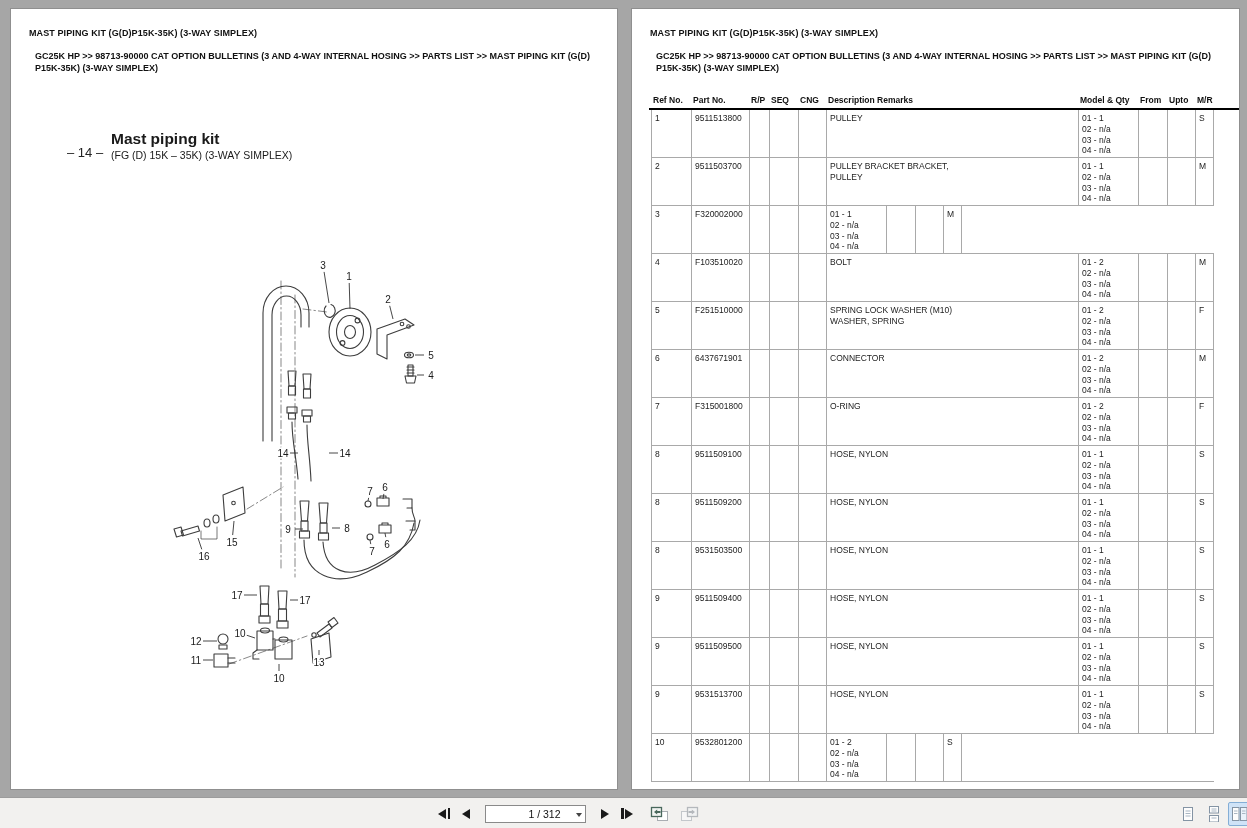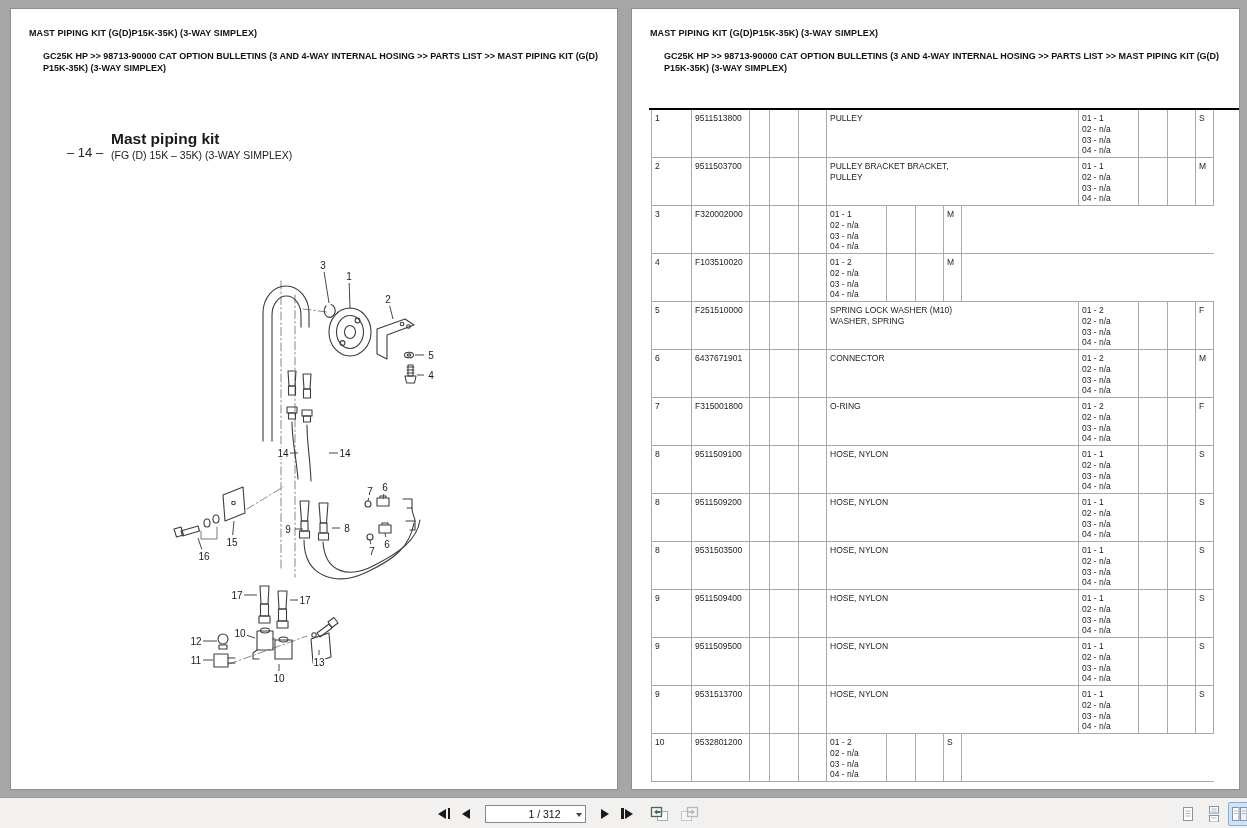--- a/index.html
+++ b/index.html
@@ -8,21 +8,21 @@
   .viewer { position:relative; width:1247px; height:828px; background:#a6a6a6; }
 
   
   .page { position:absolute; top:8px; height:782px; background:#fff;
     border:1px solid #8f8f8f; overflow:hidden; }
   .page-left  { left:10px;  width:608px; }
   .page-right { left:631px; width:609px; }
 
   .doc-title { position:absolute; left:18px; top:19px; width:570px;
     font-size:9px; font-weight:bold; color:#111; letter-spacing:0.1px; }
-  .breadcrumb { position:absolute; left:32px; top:42px; width:562px;
+  .breadcrumb { position:absolute; left:24px; top:42px; width:562px;
     font-size:9px; font-weight:bold; color:#111; line-height:11.5px; }
 
   
   .fig-marker { position:absolute; left:56px; top:136px; font-size:13px; color:#222;text-align:center; }
   .fig-title  { position:absolute; left:100px; top:121px; font-size:15.5px;
     font-weight:bold; color:#1a1a1a; }
   .fig-subtitle { position:absolute; left:100px; top:140px; font-size:10.5px; color:#1a1a1a; }
 
   .diagram-svg { position:absolute; left:0; top:0; }
 
@@ -219,20 +219,32 @@
           <line x1="308" y1="646" x2="308" y2="641" stroke="#333" stroke-width="0.9"></line>
           <text x="308" y="656.5" text-anchor="middle" font-size="10" fill="#1a1a1a" stroke="#fff" stroke-width="3" paint-order="stroke">13</text>
         </g>
     </svg>
   </div>
 
   <div class="page page-right">
     <div class="doc-title">MAST PIPING KIT (G(D)P15K-35K) (3-WAY SIMPLEX)</div>
     <div class="breadcrumb">GC25K HP &gt;&gt; 98713-90000 CAT OPTION BULLETINS (3 AND 4-WAY INTERNAL HOSING &gt;&gt; PARTS LIST &gt;&gt; MAST PIPING KIT (G(D) P15K-35K) (3-WAY SIMPLEX)</div>
 
+    <div class="tbl-head">
+        <div class="th c0">Ref No.</div>
+        <div class="th c1">Part No.</div>
+        <div class="th c2">R/P</div>
+        <div class="th c3">SEQ</div>
+        <div class="th c4">CNG</div>
+        <div class="th c5">Description Remarks</div>
+        <div class="th c6">Model &amp; Qty</div>
+        <div class="th c7">From</div>
+        <div class="th c8">Upto</div>
+        <div class="th c9">M/R</div>
+      </div>
     <div class="tbl-rule"></div>
     <div class="tbl-body">
   <div class="tr">
     <div class="td c0">
             <div>1</div>
           </div>
     <div class="td c1">
             <div>9511513800</div>
           </div>
     <div class="td c2">
@@ -342,20 +354,23 @@
             <div>F103510020</div>
           </div>
     <div class="td c2">
             <div></div>
           </div>
     <div class="td c3">
             <div></div>
           </div>
     <div class="td c4">
             <div></div>
+          </div>
+    <div class="td c5">
+            <div>BOLT</div>
           </div>
     <div class="td c6">
             <div>01 - 2</div>
             <div>02 - n/a</div>
             <div>03 - n/a</div>
             <div>04 - n/a</div>
           </div>
     <div class="td c7">
             <div></div>
           </div>

